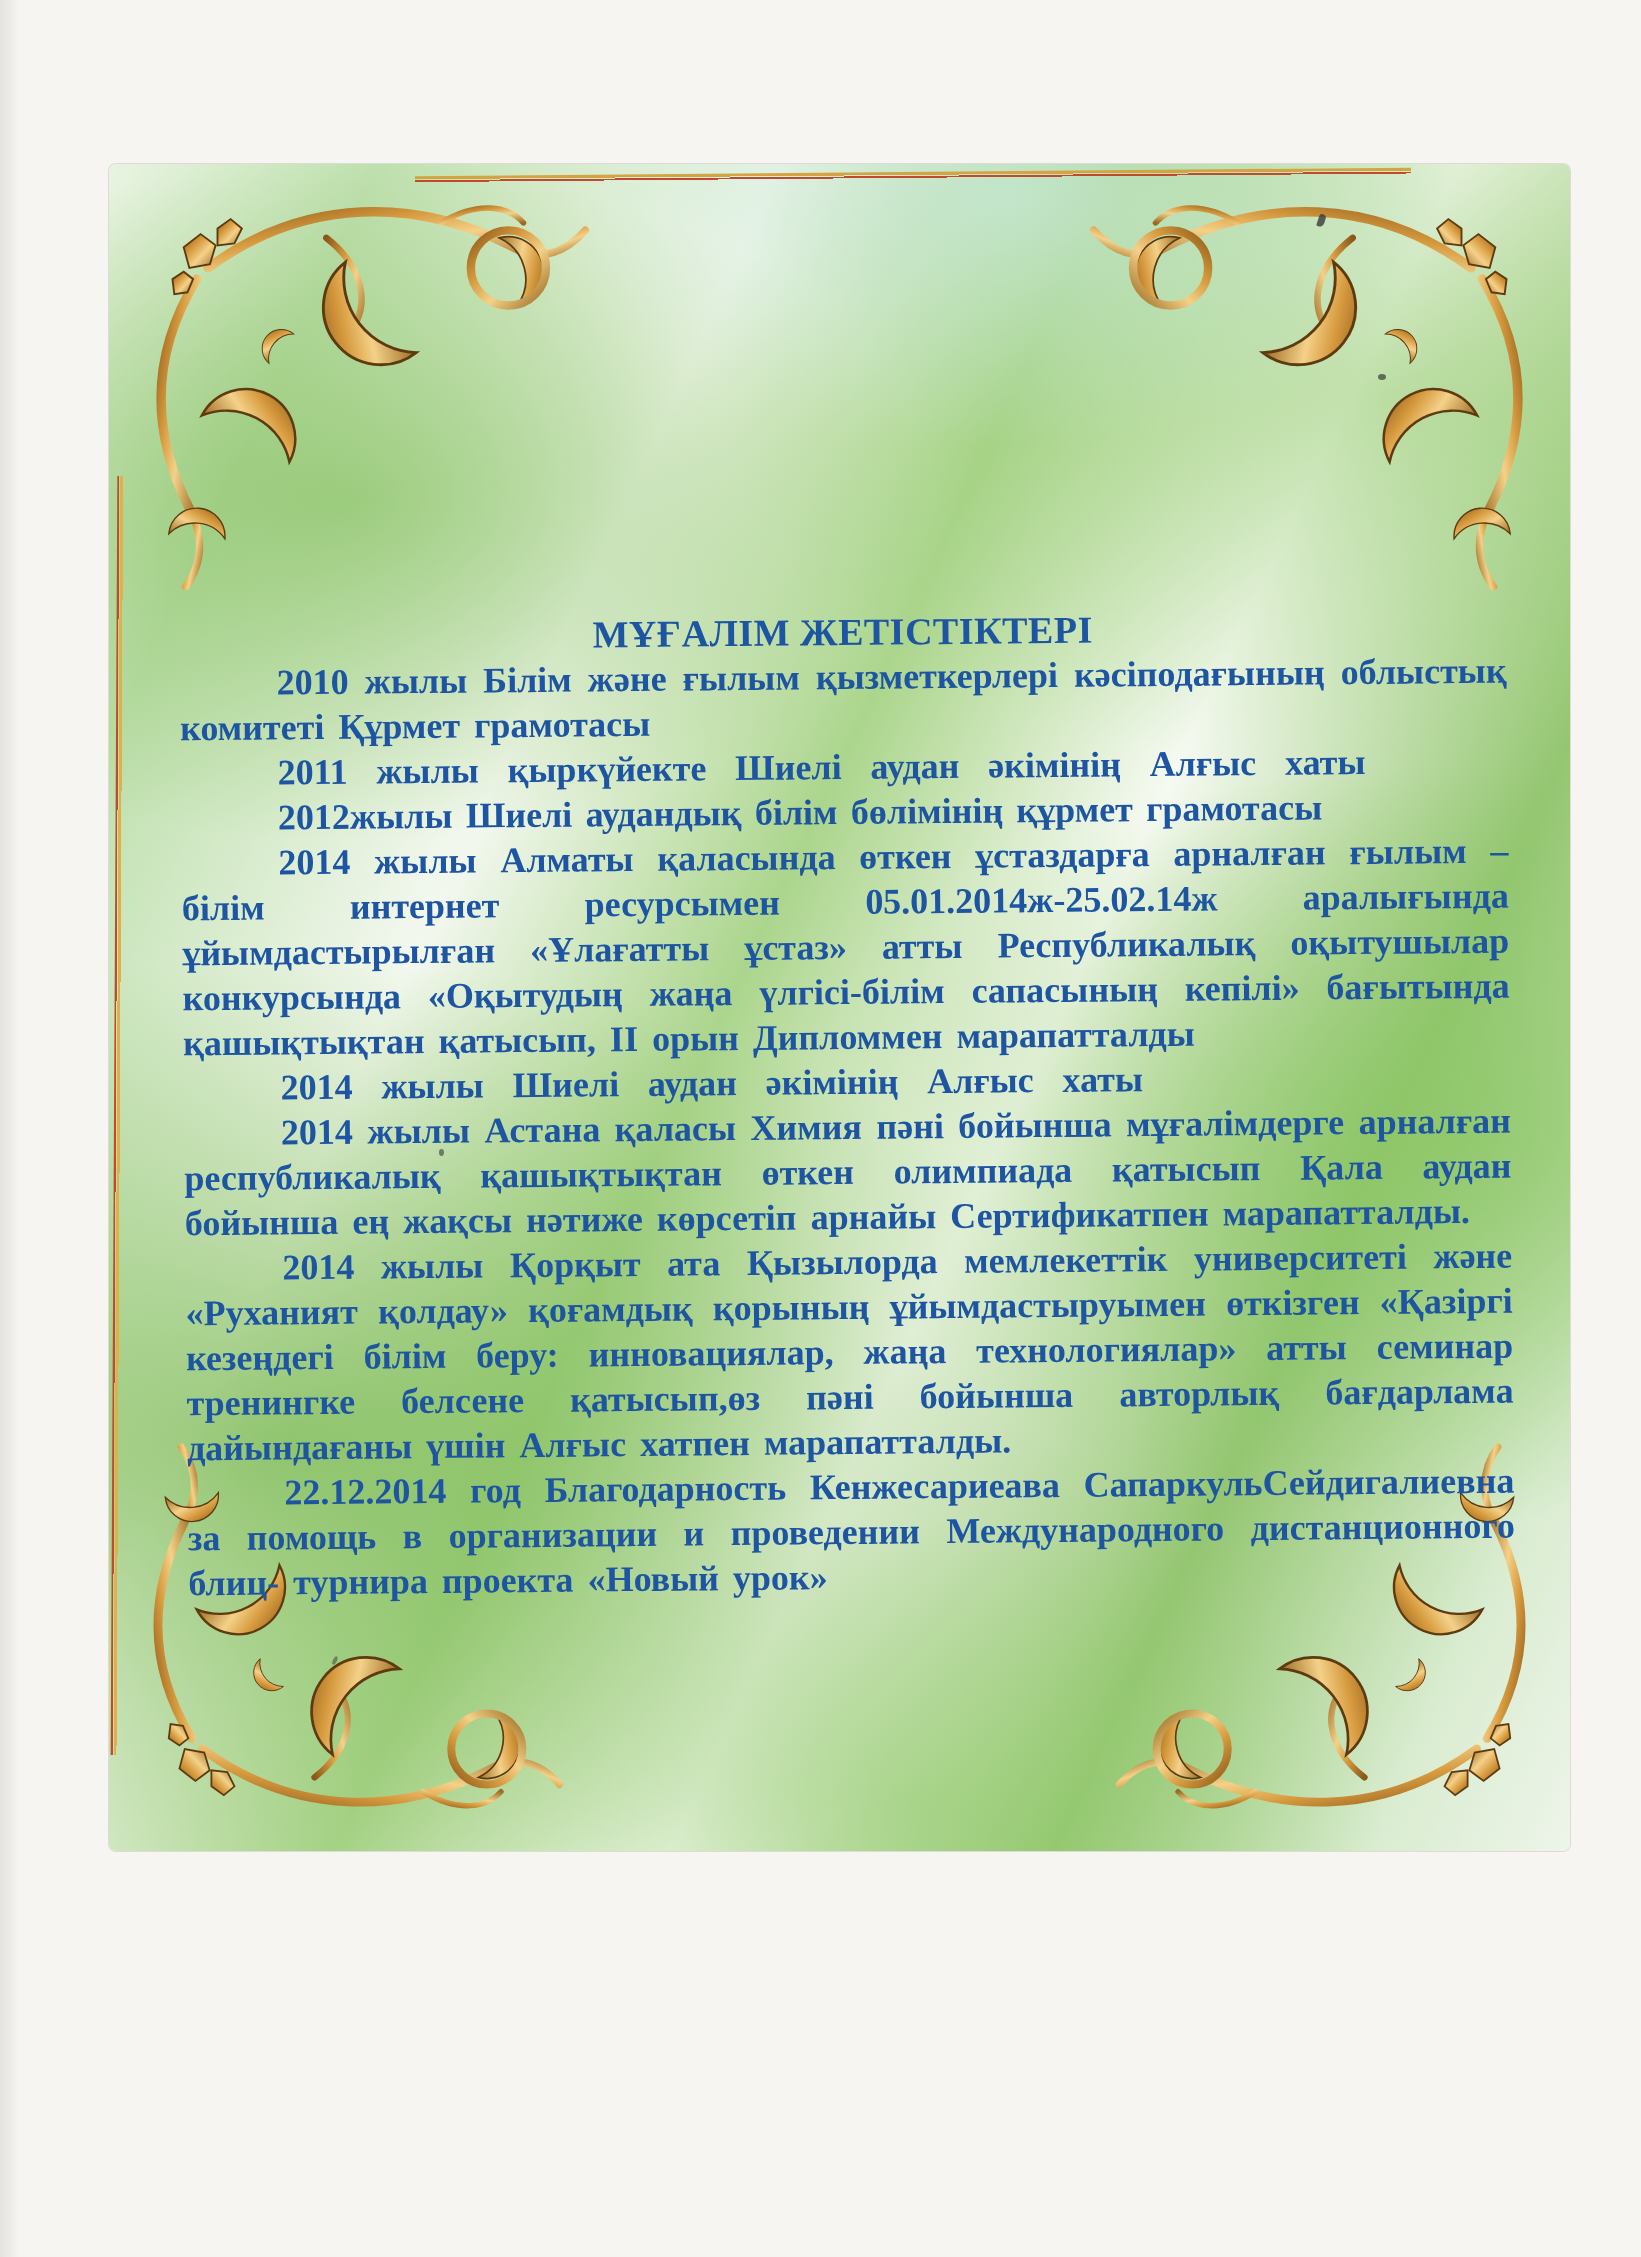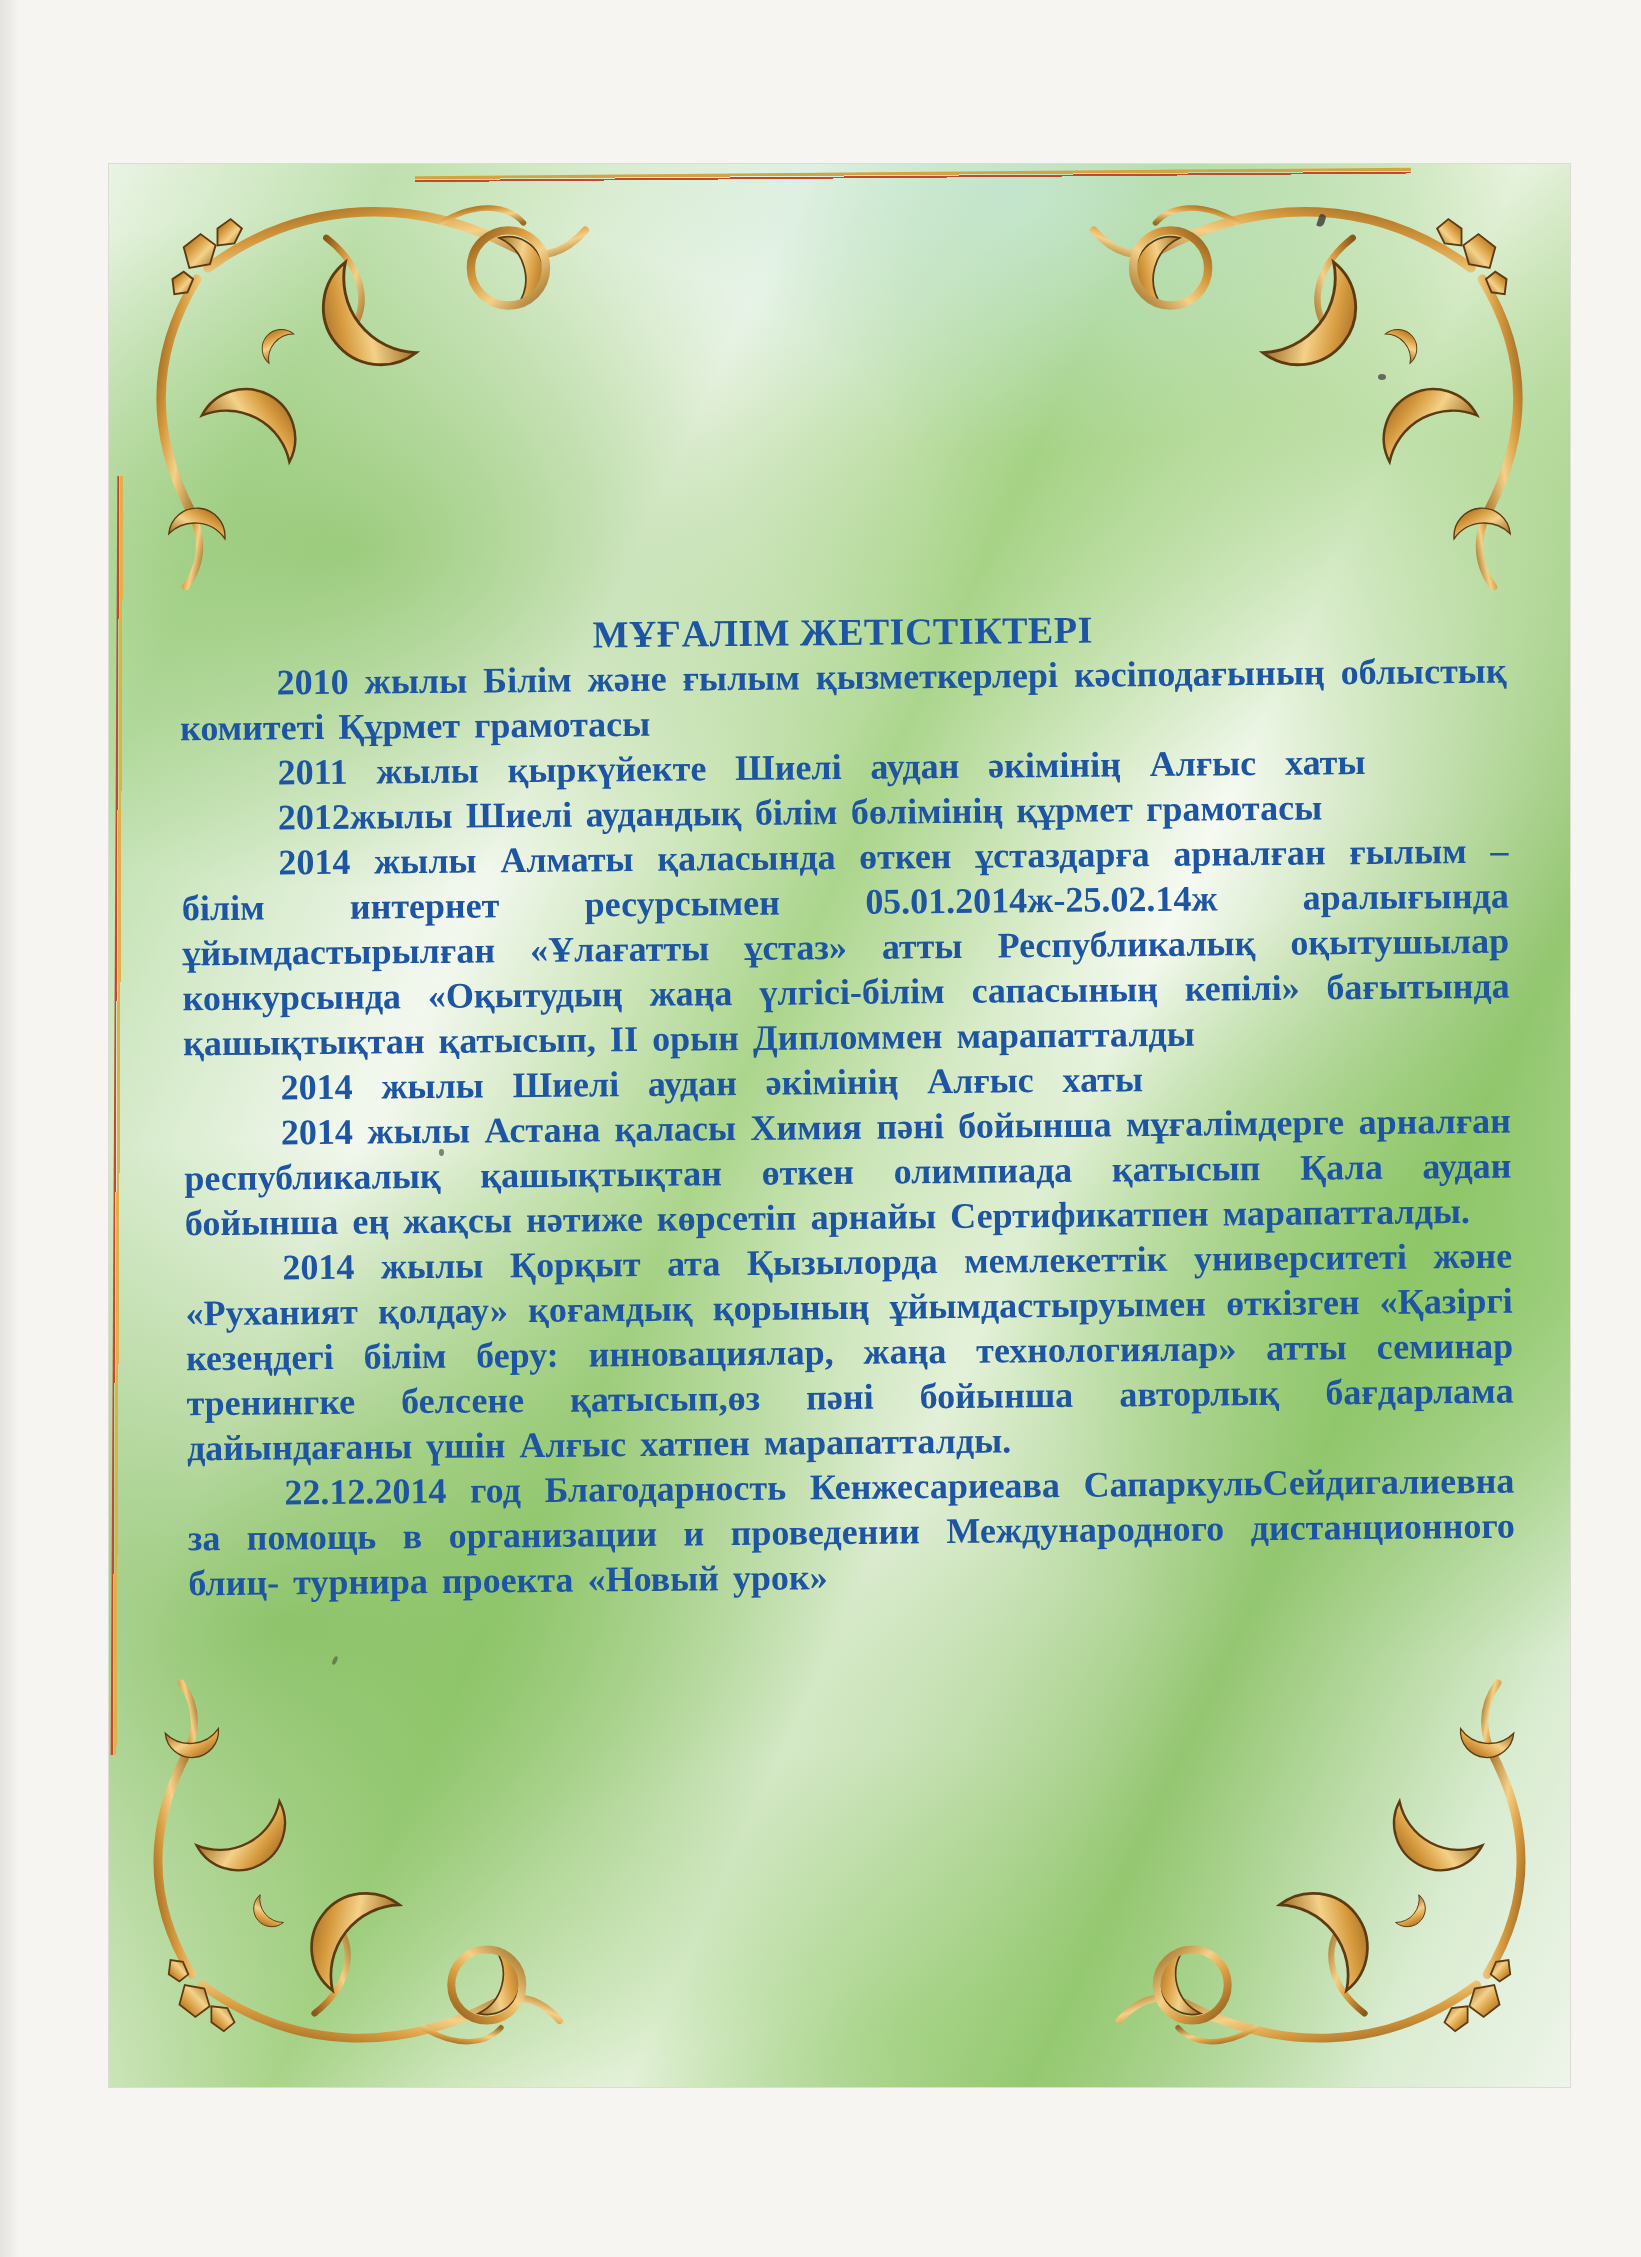--- a/index.html
+++ b/index.html
@@ -9,30 +9,31 @@
     background:#f7f5f1;
     font-family:"Liberation Serif","DejaVu Serif",serif;
   }
   
   .scan-edge{
     position:absolute;left:0;top:0;width:19.3px;height:100%;
     background:linear-gradient(90deg,#e6e3df 0%,#efedea 60%,rgba(247,245,241,0) 100%);
   }
   
   .page{
-    position:absolute;left:109px;top:164px;width:1461px;height:1923px;
+    position:absolute;left:109px;top:164px;width:1461px;height:1687px;
     background:
       radial-gradient(ellipse 734px 406px at 62% 2%, rgba(196,230,209,.85), rgba(196,230,209,0) 62%),
       radial-gradient(ellipse 869px 502px at 16% 20%, rgba(134,192,96,.70), rgba(134,192,96,0) 68%),
       radial-gradient(ellipse 966px 541px at 88% 14%, rgba(146,202,108,.55), rgba(146,202,108,0) 70%),
       radial-gradient(ellipse 1207px 695px at 12% 76%, rgba(124,186,84,.80), rgba(124,186,84,0) 70%),
       radial-gradient(ellipse 917px 541px at 92% 58%, rgba(138,198,98,.70), rgba(138,198,98,0) 70%),
       radial-gradient(ellipse 676px 406px at 55% 97%, rgba(150,205,112,.55), rgba(150,205,112,0) 70%),
       linear-gradient(115deg,#e9f4e3 0%,#bfe0ae 12%,#f3f8ef 30%,#abd58c 45%,#f6faf2 60%,#94c671 77%,#d9ecd0 91%,#eef5ea 100%);
     box-shadow:0 0 0 1px #dedbd5;
+    border-radius:7px;
   }
   
   .corner{position:absolute;pointer-events:none;}
   .corner.tl{left:-5.8px;top:-7.7px;width:488px;height:434px;}
   .corner.tr{right:-5.8px;top:-7.7px;width:488px;height:434px;transform:scaleX(-1);}
   .corner.bl{left:-5.8px;bottom:-5.8px;width:462px;height:415px;transform:scaleY(-1);}
   .corner.br{right:-5.8px;bottom:-5.8px;width:462px;height:415px;transform:scale(-1,-1);}
   
   .rule-top{
     position:absolute;left:306px;top:7.7px;width:996px;height:6.8px;

